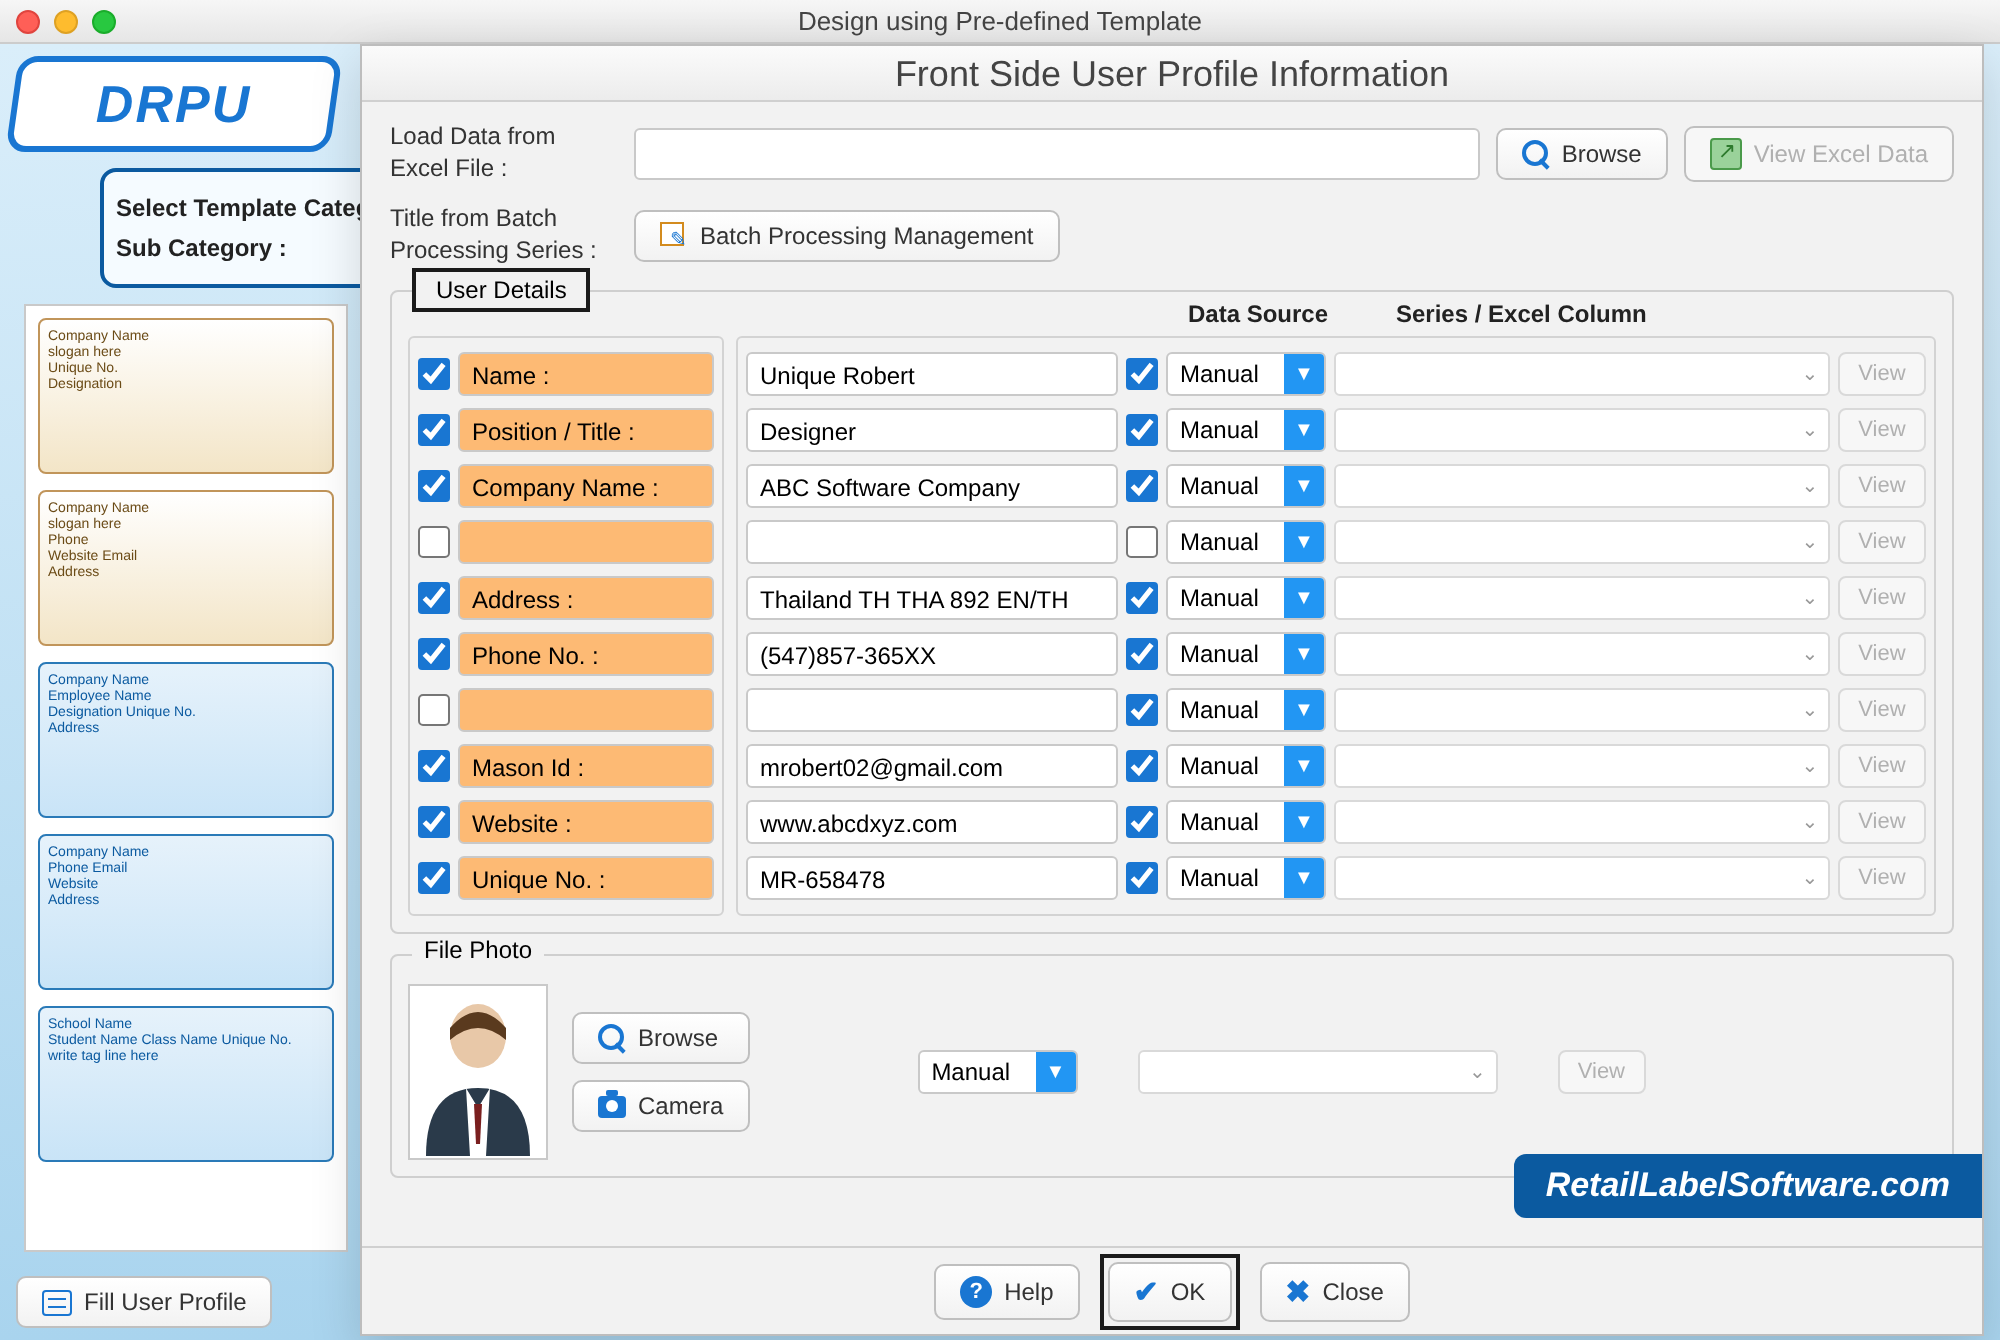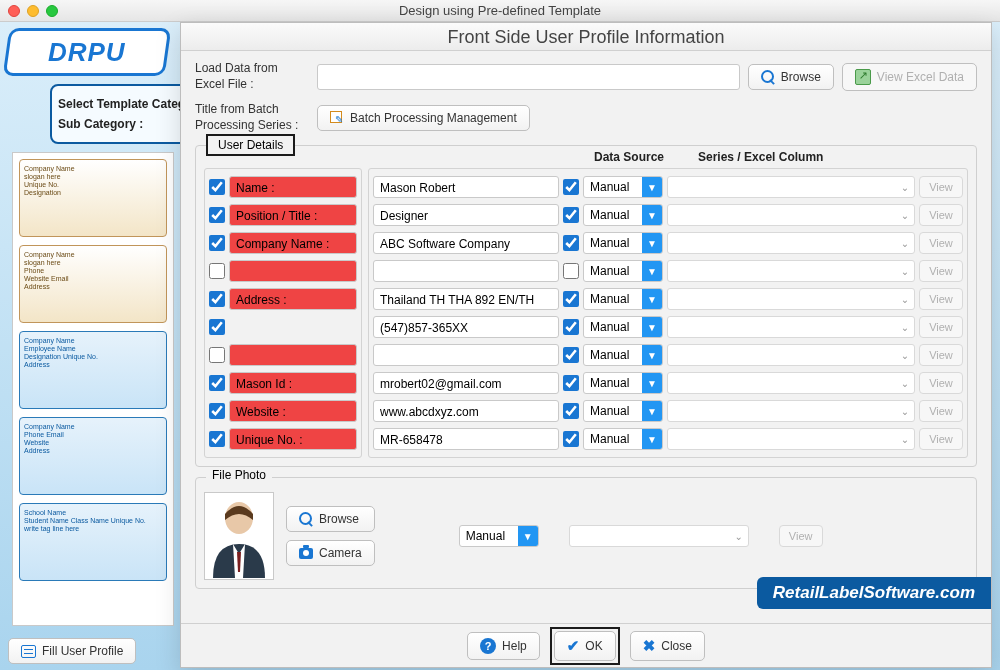--- a/index.html
+++ b/index.html
@@ -39,21 +39,21 @@
 
 .detail-head { display: flex; padding: 0 0 4px 0; font-weight: bold; font-size: 12px; color: #222; }
 
 .sub-left, .sub-right { border: 1px solid #d3d3d3; border-radius: 3px; padding: 4px; }
 .detail-grid { display: flex; gap: 6px; }
 .sub-left { width: 158px; }
 .sub-right { flex: 1; }
 
 .drow { display: flex; align-items: center; height: 28px; gap: 4px; }
 .chk { width: 16px; height: 16px; accent-color: #1976d2; }
-.lblbox { flex: 1; height: 22px; border: 1px solid #c9c9c9; border-radius: 3px; background: #ef4444; padding: 2px 6px; line-height: 18px; }
+.lblbox { flex: 1; height: 22px; border: 1px solid #c9c9c9; border-radius: 3px; background: #fdba74; padding: 2px 6px; line-height: 18px; }
 .valbox { width: 186px; height: 22px; border: 1px solid #c9c9c9; border-radius: 3px; background: #fff; padding: 2px 6px; line-height: 18px; }
 .dsel { width: 80px; height: 22px; border: 1px solid #c9c9c9; border-radius: 3px; background: #fff; display: flex; align-items: center; }
 .dsel span { flex: 1; padding: 0 6px; }
 .dsel .caret { width: 20px; height: 100%; background: #2296f3; border-top-right-radius: 2px; border-bottom-right-radius: 2px; display: flex; align-items: center; justify-content: center; color: #fff; font-size: 10px; }
 .series-sel { flex: 1; height: 22px; border: 1px solid #d9d9d9; border-radius: 3px; background: #fff; display: flex; align-items: center; }
 .series-sel .caret2 { width: 18px; text-align: center; color: #999; font-size: 10px; }
 .view-btn { width: 44px; height: 22px; border: 1px solid #d9d9d9; border-radius: 4px; background: #f7f7f7; color: #b0b0b0; font-size: 11px; text-align: center; line-height: 20px; }
 
 .photo-section { display: flex; align-items: center; gap: 12px; margin-top: 6px; }
 .photo-thumb { width: 70px; height: 88px; border: 1px solid #c9c9c9; background: #fff; display: flex; align-items: center; justify-content: center; }
@@ -197,41 +197,42 @@
             <div class="drow">
               <input type="checkbox" class="chk" style="">
               <div class="lblbox"></div>
             </div>
             <div class="drow">
               <input type="checkbox" class="chk" checked="" style="">
               <div class="lblbox">Address :</div>
             </div>
             <div class="drow">
               <input type="checkbox" class="chk" checked="" style="">
+              <div class="lblbox">Phone No. :</div>
             </div>
             <div class="drow">
               <input type="checkbox" class="chk" style="">
               <div class="lblbox"></div>
             </div>
             <div class="drow">
               <input type="checkbox" class="chk" checked="" style="">
               <div class="lblbox">Mason Id :</div>
             </div>
             <div class="drow">
               <input type="checkbox" class="chk" checked="" style="">
               <div class="lblbox">Website :</div>
             </div>
             <div class="drow">
               <input type="checkbox" class="chk" checked="" style="">
               <div class="lblbox">Unique No. :</div>
             </div>
           </div>
         <div class="sub-right" id="right-col">
             <div class="drow">
-              <div class="valbox">Mason Robert</div>
+              <div class="valbox">Unique Robert</div>
               <input type="checkbox" class="chk" checked="" style="">
               <div class="dsel">
                 <span>Manual</span>
                 <div class="caret">▼</div>
               </div>
               <div class="series-sel">
                 <span style="flex:1"></span>
                 <div class="caret2">⌄</div>
               </div>
               <div class="view-btn">View</div>

